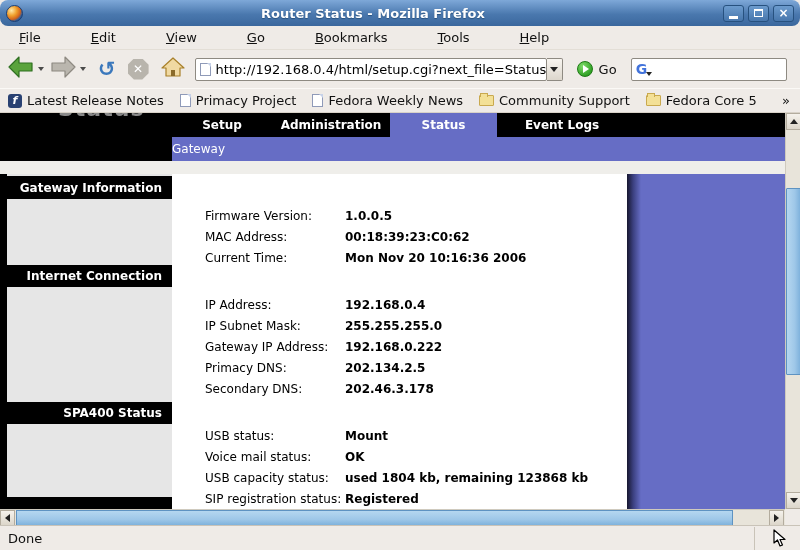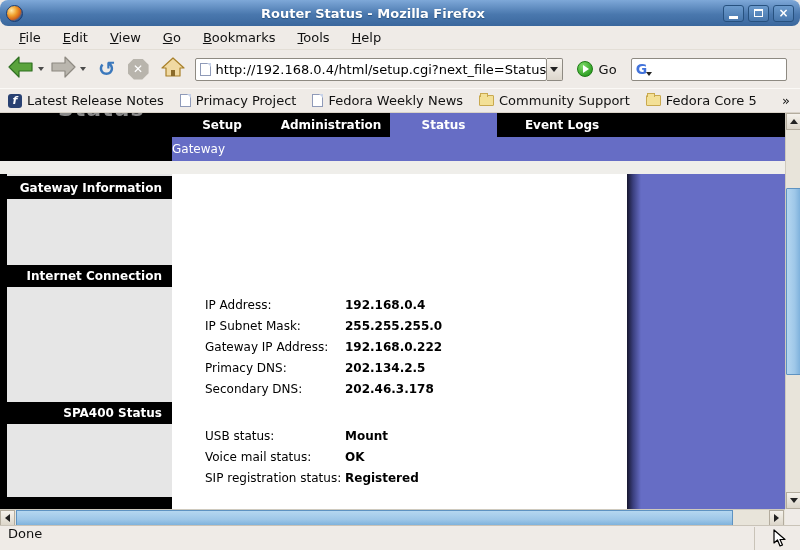--- a/index.html
+++ b/index.html
@@ -18,21 +18,21 @@
   .winbtns { display:flex; gap:4px; }
   .winbtn { width:21px; height:17px; border:1px solid #27517f; border-radius:3px;
     background:linear-gradient(180deg,#6d9cce,#4776ac); color:#fff; display:flex;
     align-items:center; justify-content:center; font-size:12px; font-weight:bold; line-height:1; }
   .glyph-min { width:9px; height:3px; background:#fff; margin-top:8px; }
   .glyph-max { width:9px; height:8px; border:1px solid #fff; border-top:2px solid #fff; }
 
   
   .menubar { position:absolute; top:26px; left:0; width:800px; height:24px;
     background:var(--chrome,#efebe7); display:flex; align-items:center; padding-left:8px;
-    border-bottom:1px solid #e3ded6; }
+    border-bottom:1px solid #e3ded6;gap:28px; }
   .menu-item { font-size:13px; color:#111; padding:3px 11px; }
   .menu-item u { text-decoration:underline; }
 
   
   .toolbar { position:absolute; top:50px; left:0; width:800px; height:38px;
     background:var(--chrome,#efebe7); display:flex; align-items:center; padding:0 6px; }
   .tb-caret { width:0; height:0; border-left:3px solid transparent; border-right:3px solid transparent;
     border-top:4px solid #4a4a4a; margin:0 4px 0 2px; }
   .tb-btn { display:flex; align-items:center; justify-content:center; margin:0 2px; }
   .reload-glyph { font-size:21px; font-weight:bold; color:#3b78bc; transform:scaleX(-1); line-height:1; }
@@ -123,21 +123,21 @@
   .v-thumb { position:absolute; top:75px; left:0; width:15px; height:187px;
     background:linear-gradient(90deg,#b5d7f0,var(--thumb,#9ec7e8) 60%,#7fb2dc); border:1px solid #5e93c2; border-radius:1px; }
   .hscroll { position:absolute; left:0; top:509px; width:785px; height:16px; background:#e8e4da; border-top:1px solid #cfcabe; }
   .h-left { top:0; left:0; height:16px; } .h-right { top:0; left:769px; height:16px; }
   .h-thumb { position:absolute; top:0; left:16px; width:717px; height:16px;
     background:linear-gradient(180deg,#b5d7f0,var(--thumb,#9ec7e8) 60%,#7fb2dc); border:1px solid #5e93c2; }
   .scroll-corner { position:absolute; right:0; top:509px; width:15px; height:16px; background:var(--chrome,#efebe7); }
 
   
   .statusbar { position:absolute; bottom:0; left:0; width:800px; height:25px; background:var(--chrome,#efebe7);
-    border-top:1px solid #c9c3b8; display:flex; }
+    border-top:1px solid #c9c3b8; display:flex; align-items:center; }
   .status-text { font-size:13px; color:#111; margin-left:8px; }
   .status-grip { position:absolute; right:0; top:1px; width:46px; height:24px; border-left:1px solid #c9c3b8; }
   .cursor-svg { position:absolute; right:12px; top:2px; }
 </style>
 </head>
 <body>
 
 <div class="titlebar">
   <span class="ff-icon"></span>
   <span class="title-text">Router Status - Mozilla Firefox</span>
@@ -261,20 +261,34 @@
   <div class="body-area">
     <div class="sidebar">
       <div class="sidebar-edge"></div>
       <div class="side-bar-label side-1">Gateway Information</div>
       <div class="side-bar-label side-2">Internet Connection</div>
       <div class="side-bar-label side-3">SPA400 Status</div>
       <div class="side-bottom"></div>
     </div>
 
     <div class="content">
+      <div class="grp grp-1">
+        <div class="row">
+            <span class="lbl">Firmware Version:</span>
+            <span class="val">1.0.0.5</span>
+          </div>
+        <div class="row">
+            <span class="lbl">MAC Address:</span>
+            <span class="val">00:18:39:23:C0:62</span>
+          </div>
+        <div class="row">
+            <span class="lbl">Current Time:</span>
+            <span class="val">Mon Nov 20 10:16:36 2006</span>
+          </div>
+      </div>
       <div class="grp grp-2">
         <div class="row">
             <span class="lbl">IP Address:</span>
             <span class="val">192.168.0.4</span>
           </div>
         <div class="row">
             <span class="lbl">IP Subnet Mask:</span>
             <span class="val">255.255.255.0</span>
           </div>
         <div class="row">
@@ -291,20 +305,24 @@
           </div>
       </div>
       <div class="grp grp-3">
         <div class="row">
             <span class="lbl">USB status:</span>
             <span class="val">Mount</span>
           </div>
         <div class="row">
             <span class="lbl">Voice mail status:</span>
             <span class="val">OK</span>
+          </div>
+        <div class="row">
+            <span class="lbl">USB capacity status:</span>
+            <span class="val">used 1804 kb, remaining 123868 kb</span>
           </div>
         <div class="row">
             <span class="lbl">SIP registration status:</span>
             <span class="val">Registered</span>
           </div>
       </div>
     </div>
 
     <div class="purple-col"></div>
   </div>

